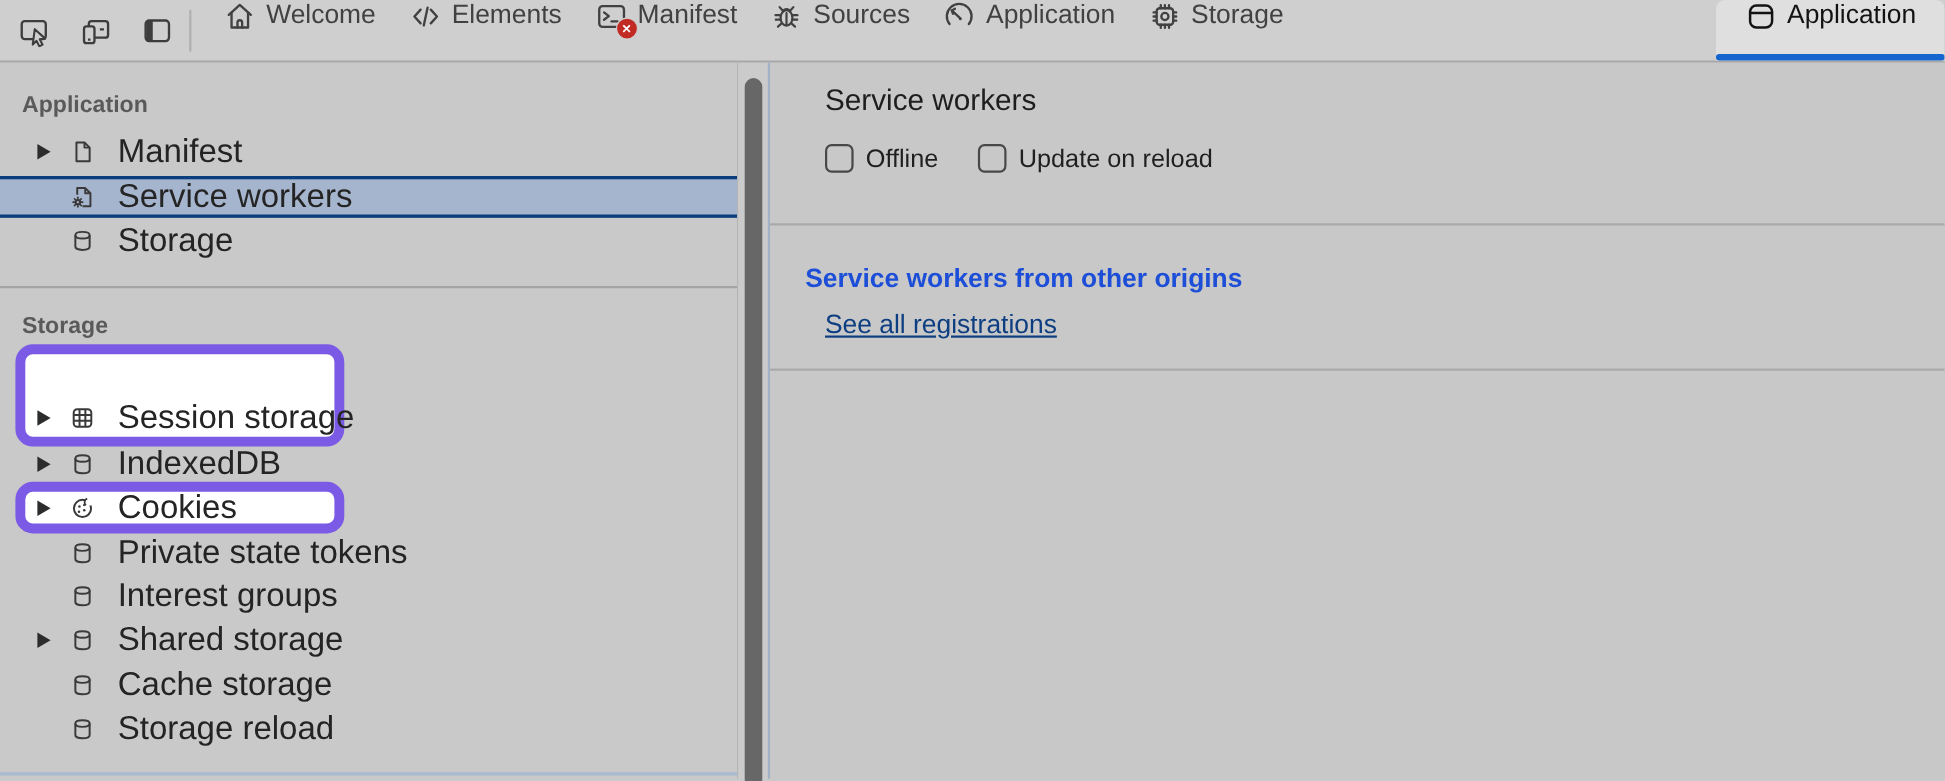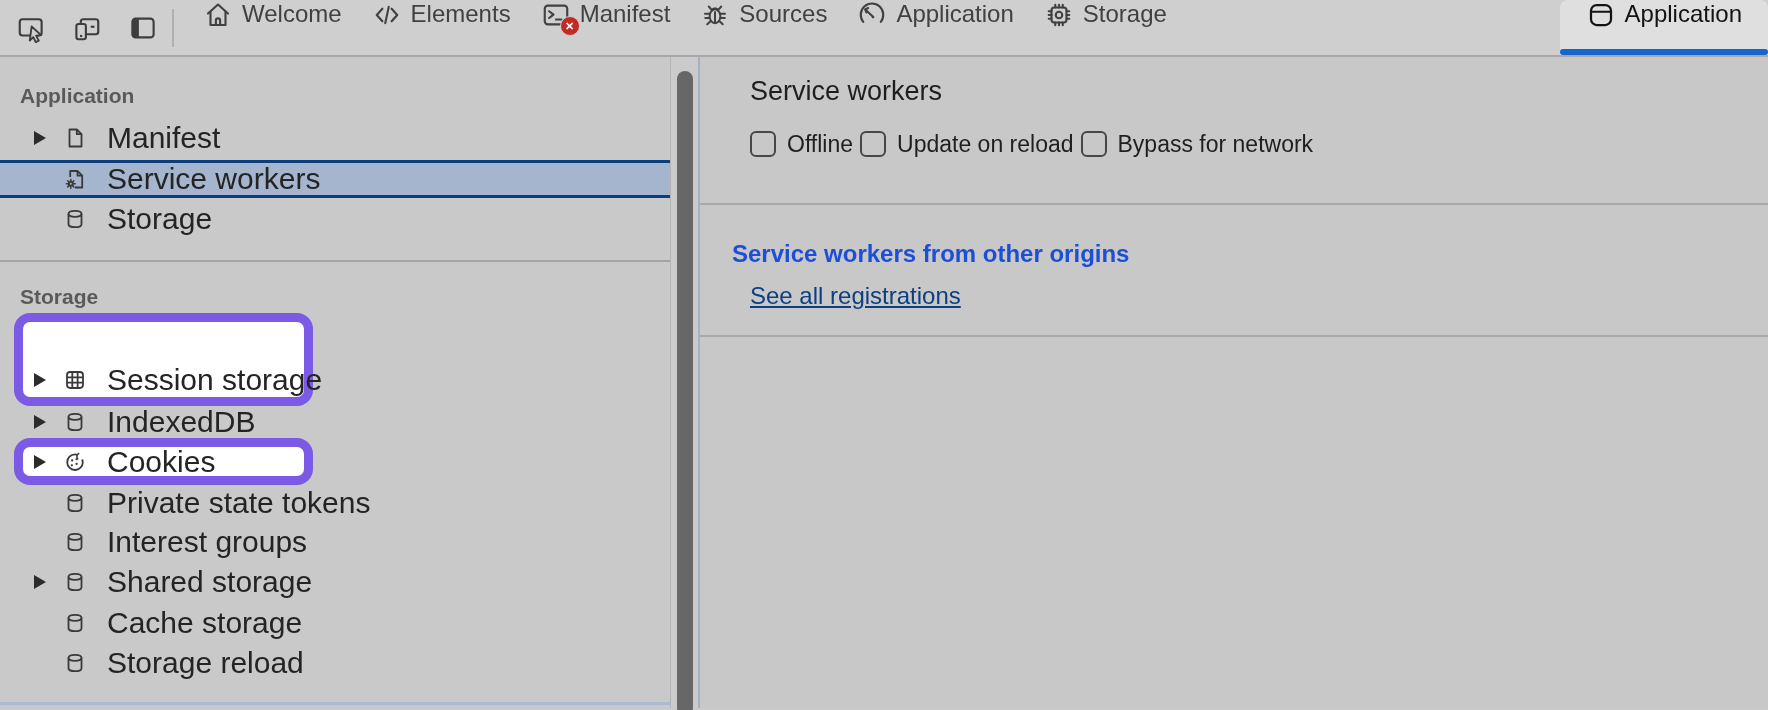--- a/index.html
+++ b/index.html
@@ -47,21 +47,21 @@
   
   .scroll-strip { position:relative; width:30px; height:100%; background:#cbcbcb;
                   border-left:1px solid #b4b4b4; border-right:2px solid #a3b1c6; }
   .scroll-thumb { position:absolute; left:6px; width:16px; top:14px; bottom:-8px;
                   background:#676767; border-radius:9px; }
 
   
   .main { position:relative; flex:1; height:100%; background:#c8c8c8; }
   .main h1 { position:absolute; left:50px; top:19px; font-size:27px; font-weight:normal;
              color:#1e1e1e; line-height:30px; }
-  .cb-row { position:absolute; left:50px; top:72px; height:30px; display:flex; align-items:center; gap:7px; }
+  .cb-row { position:absolute; left:50px; top:72px; height:30px; display:flex; align-items:center; gap:36px; }
   .cb-item { display:flex; align-items:center; gap:11px; }
   .cb { width:26px; height:26px; border:2.5px solid #474747; border-radius:6px; background:transparent; }
   .cb-label { font-size:23px; color:#1f1f1f; white-space:nowrap; }
   .hdiv { position:absolute; left:0; right:0; height:2px; background:#a9a9a9; }
   .sub-head { position:absolute; left:32px; top:183px; font-size:24px; font-weight:bold; color:#1d4ed8; }
   .link { position:absolute; left:50px; top:225px; font-size:24px; color:#0d3e81;
           text-decoration:underline; cursor:pointer; }
 </style>
 </head>
 <body>
@@ -303,24 +303,20 @@
 
       <div class="cb-row">
         <span class="cb-item">
           <span class="cb" role="checkbox" aria-checked="false"></span>
           <span class="cb-label">Offline</span>
         </span>
         <span class="cb-item">
           <span class="cb" role="checkbox" aria-checked="false"></span>
           <span class="cb-label">Update on reload</span>
         </span>
-        <span class="cb-item">
-          <span class="cb" role="checkbox" aria-checked="false"></span>
-          <span class="cb-label">Bypass for network</span>
-        </span>
       </div>
 
       <div class="hdiv" style="top:146px"></div>
 
       <div class="sub-head">Service workers from other origins</div>
       <a class="link">See all registrations</a>
 
       <div class="hdiv" style="top:278px"></div>
     </main>
   </div>

